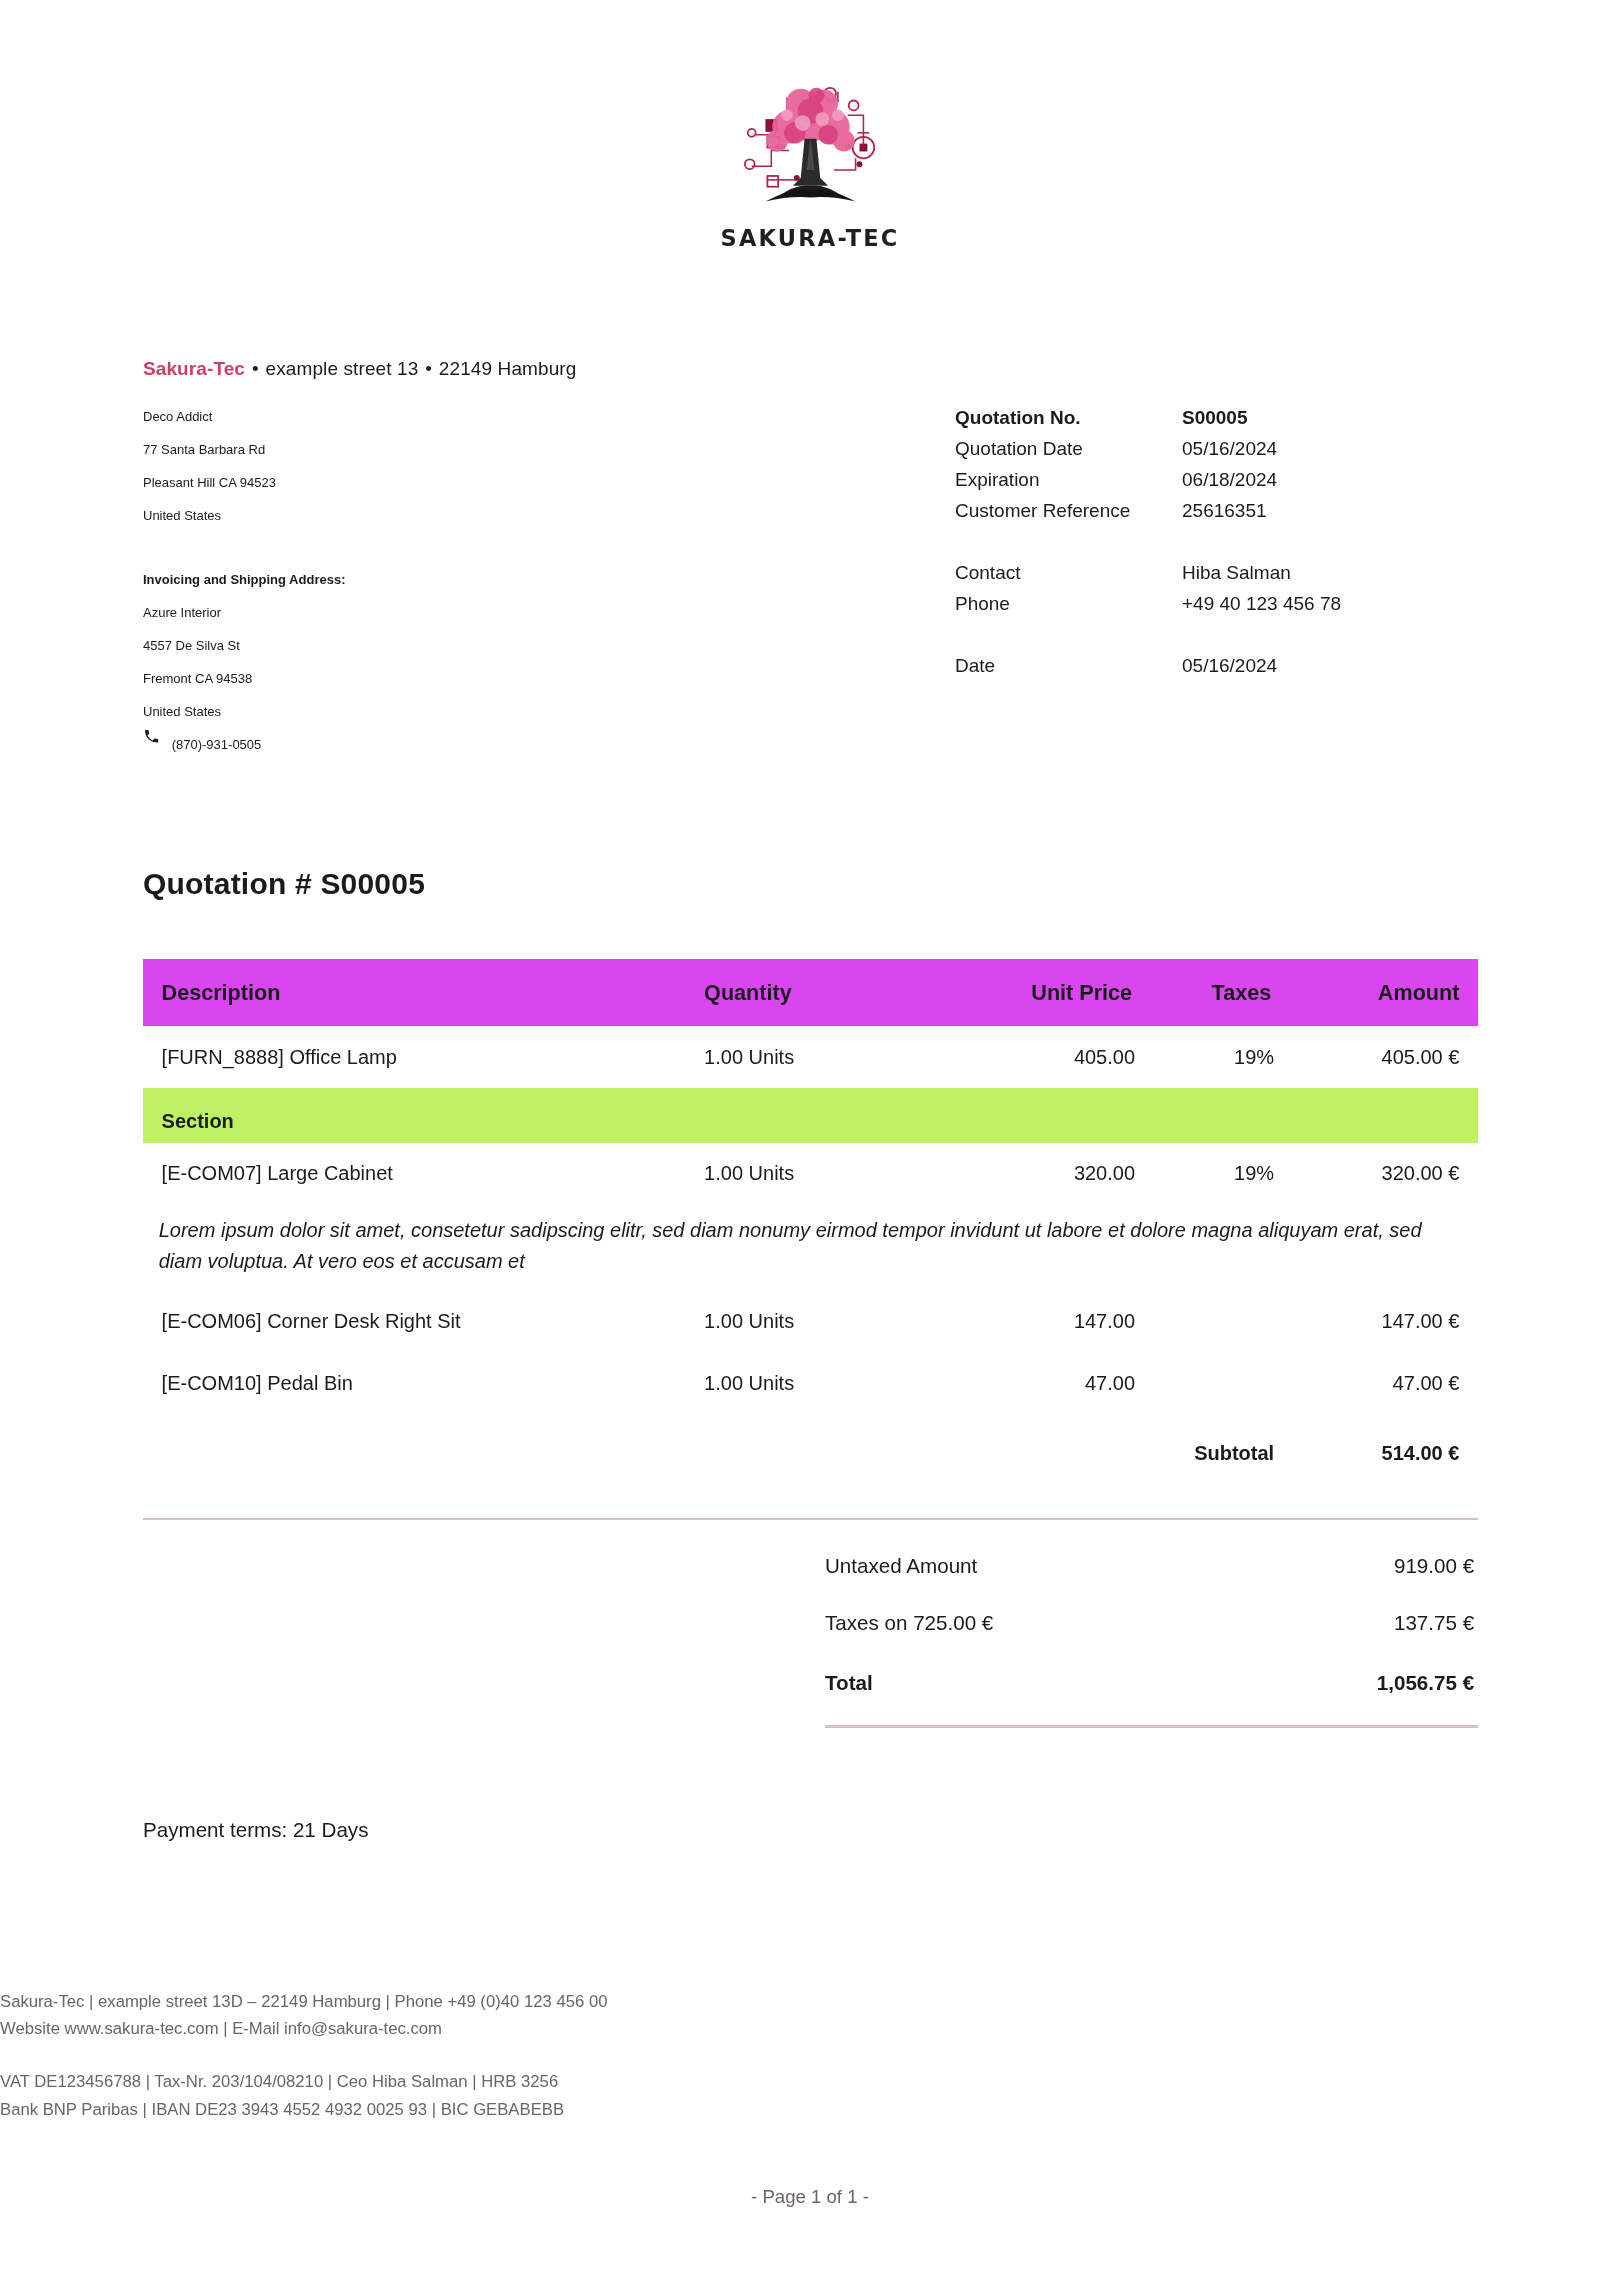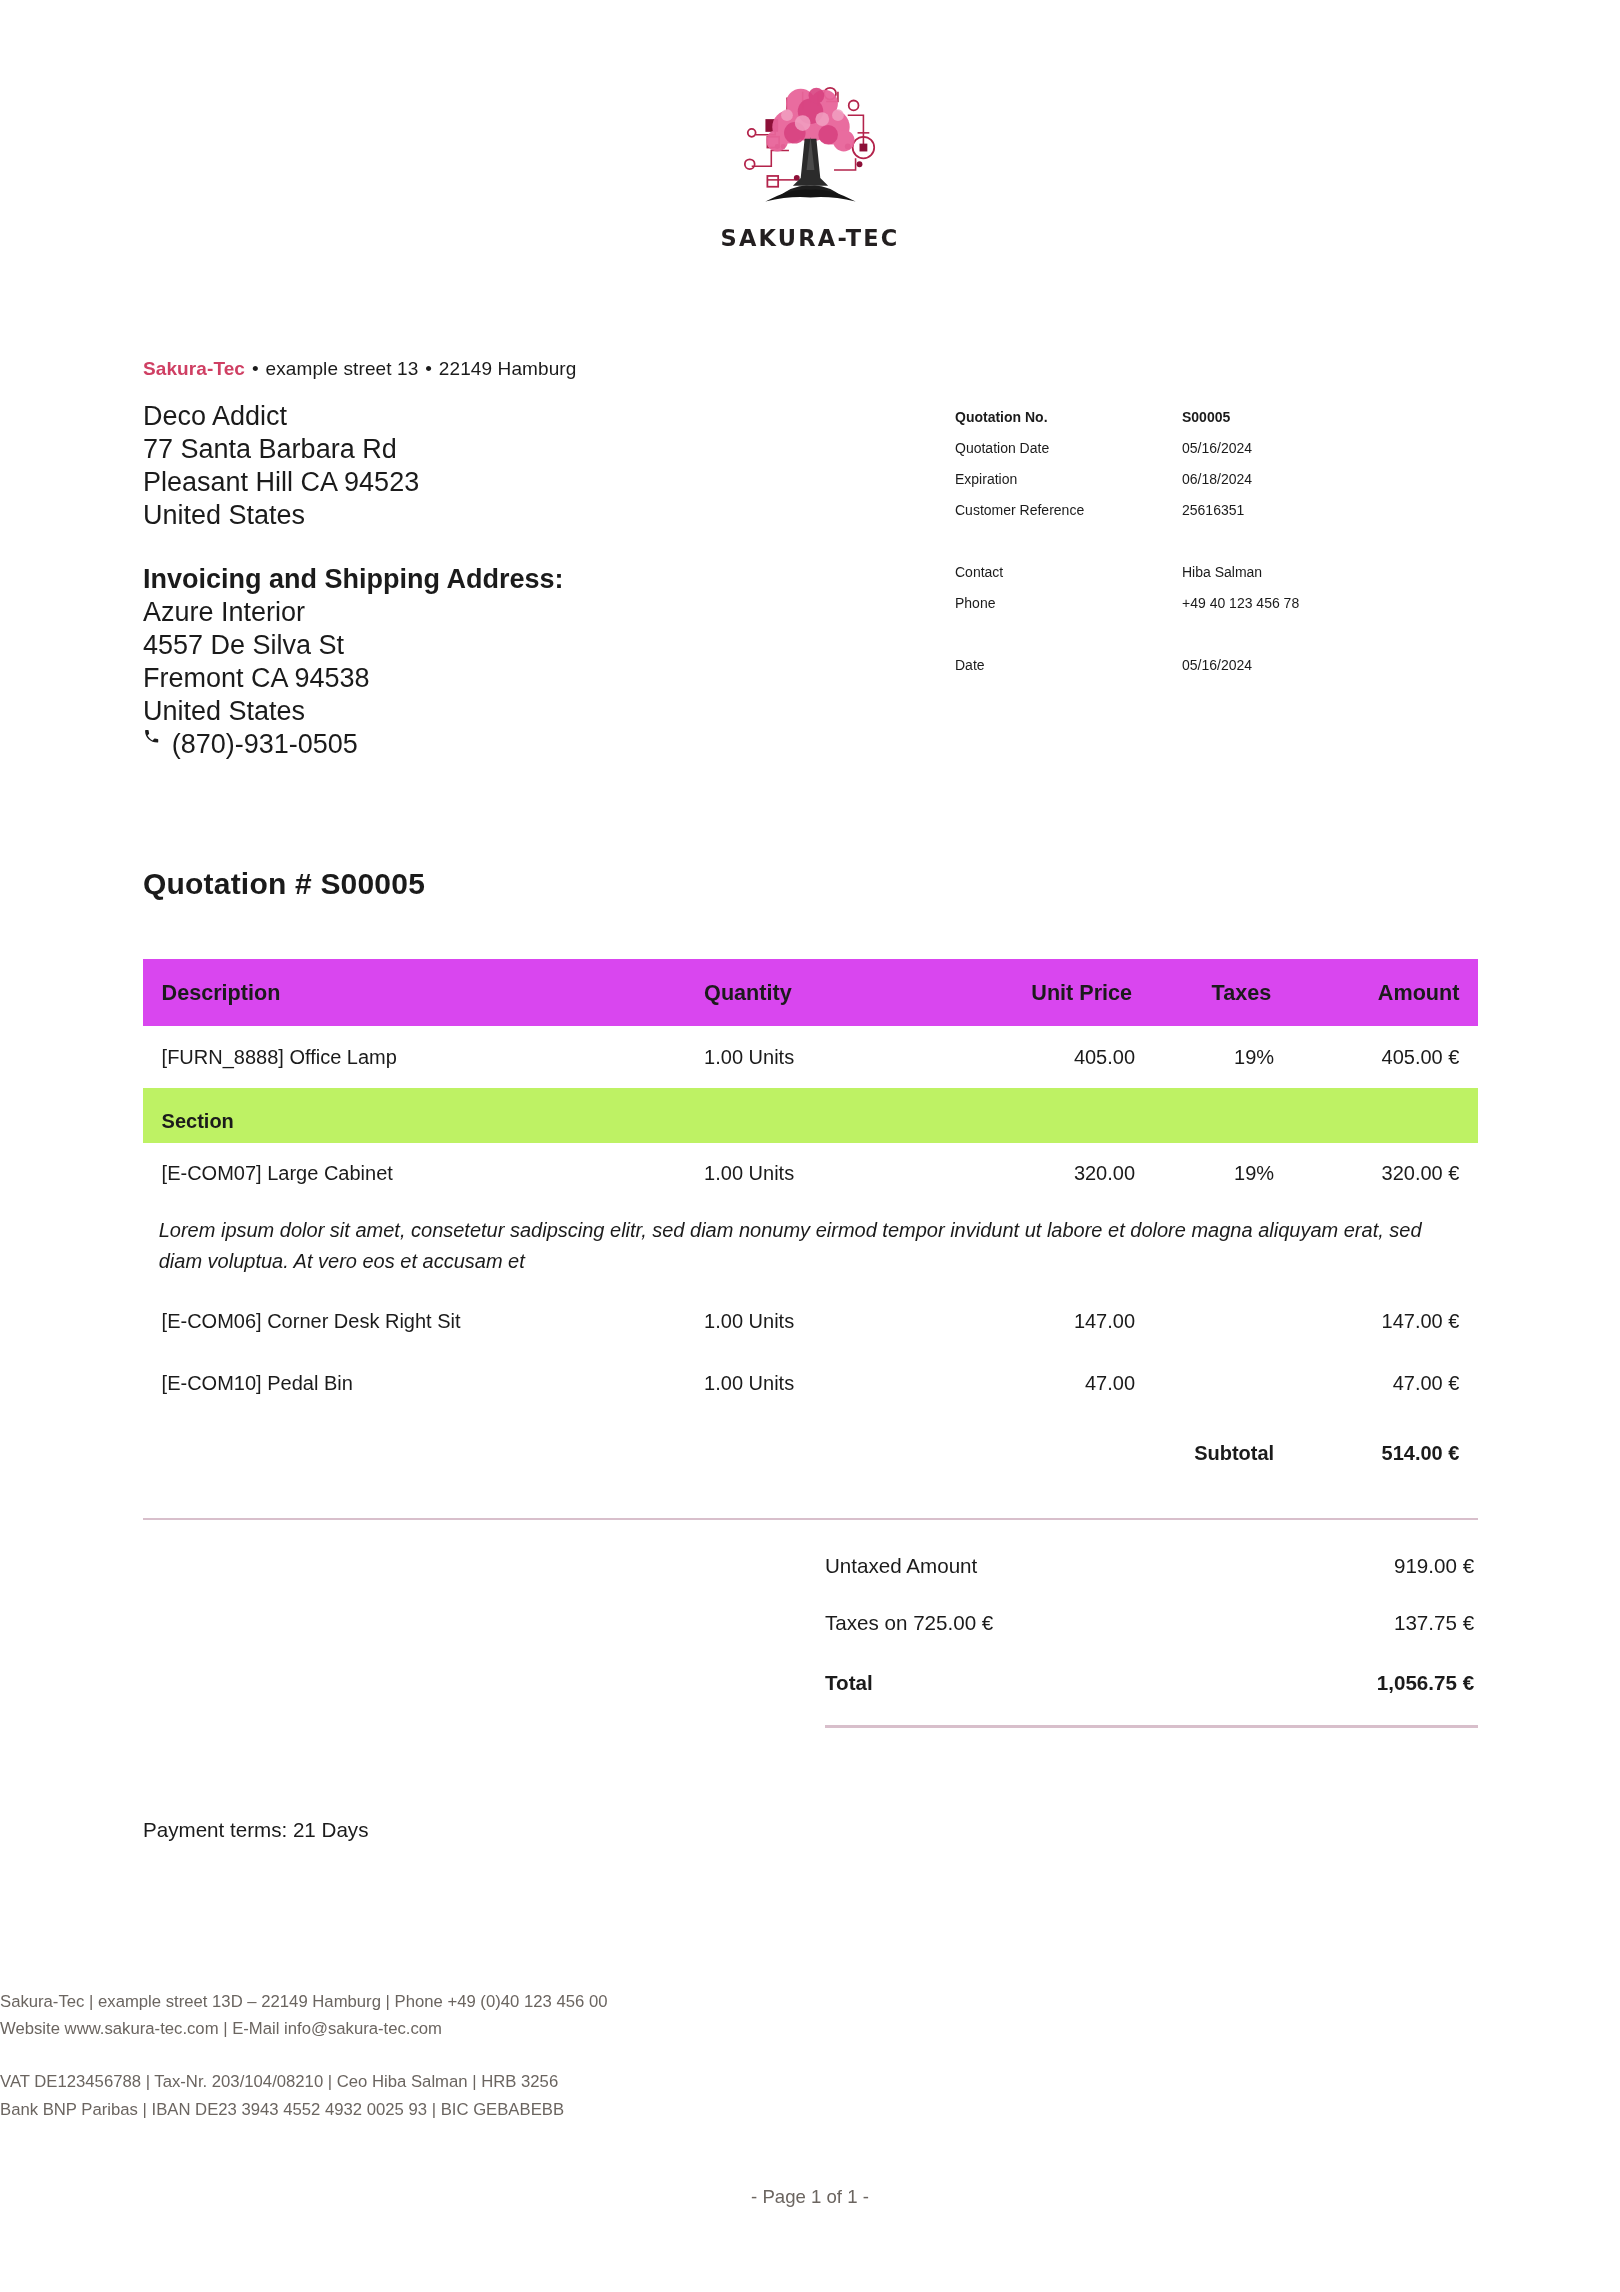--- a/index.html
+++ b/index.html
@@ -58,42 +58,42 @@
   .sender-name {
     color: #cf3f63;
     font-weight: bold;
   }
   .sender-sep { padding: 0 6.9px; }
 
   .addr-left {
     position: absolute;
     left: 143px;
     top: 400px;
-    font-size: 27px;
+    font-size: 13px;
     line-height: 33px;
   }
   .addr-left .block2 { margin-top: 31px; }
   .addr-left .bold { font-weight: bold; }
   .phone-row {
     display: flex;
     align-items: flex-start;
     gap: 12px;
   }
   .phone-ico {
     width: 16.7px;
     height: 16.7px;
     display: inline-block;
     flex: 0 0 auto;
   }
 
   .meta {
     position: absolute;
     left: 955px;
     top: 402px;
-    font-size: 14px;
+    font-size: 19px;
     line-height: 31px;
   }
   .meta table { border-collapse: collapse; }
   .meta td { padding: 0; vertical-align: top; }
   .meta td.k { width: 227px; }
   .meta td.v { width: 284px; }
   .meta tr.bold td { font-weight: bold; }
   .meta .gap td { height: 31px; font-size: 0; line-height: 31px; }
 
   

